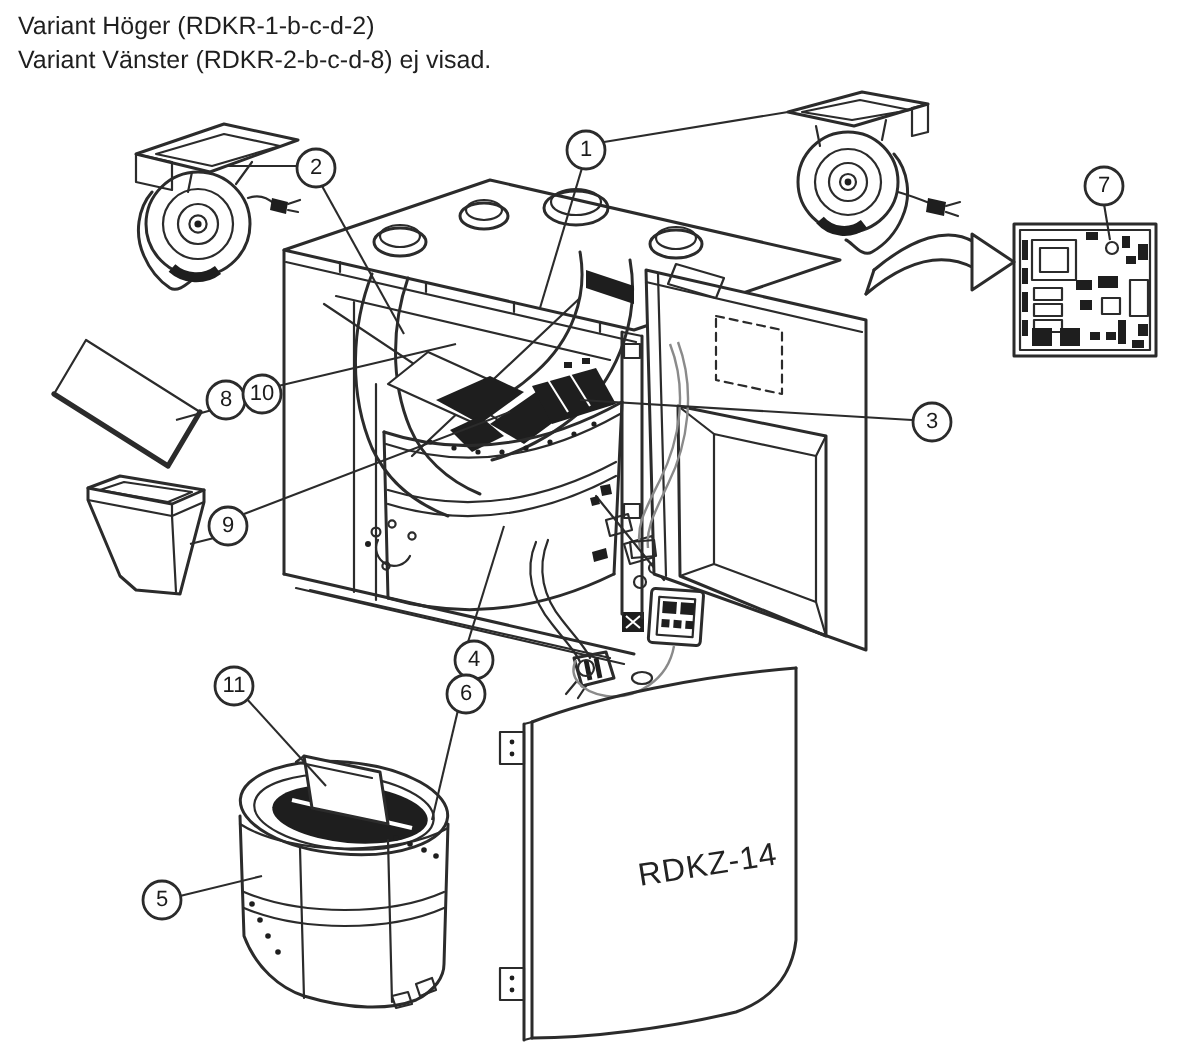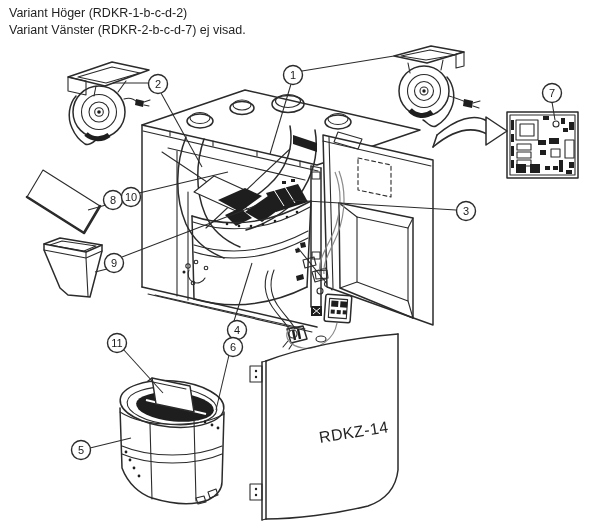--- a/index.html
+++ b/index.html
@@ -19,21 +19,21 @@
                 text-anchor:middle;dominant-baseline:central;}
   .lightln{stroke:#8a8a8a;fill:none;stroke-width:1.2;}
   .label{fill:#222;font-size:16px;letter-spacing:.5px;font-family:"Liberation Sans",sans-serif;}
 </style>
 </head>
 <body>
 
 <div id="stage">
   <div id="title">
     <div>Variant Höger (RDKR-1-b-c-d-2)</div>
-    <div>Variant Vänster (RDKR-2-b-c-d-7) ej visad.</div>
+    <div>Variant Vänster (RDKR-2-b-c-d-8) ej visad.</div>
   </div>
 
   <svg width="600" height="530" viewBox="0 0 600 530">
 
     <g>
       <polygon class="ln" points="68,77 112,62 149,70 105,86"></polygon>
       <polygon class="ln thin" points="78,77 112,67 140,73 106,83"></polygon>
       <polygon class="ln thin" points="68,77 68,91 86,95 86,81"></polygon>
       <line class="ln thin" x1="96" y1="86" x2="94" y2="96"></line>
       <line class="ln thin" x1="126" y1="81" x2="118" y2="92"></line>

